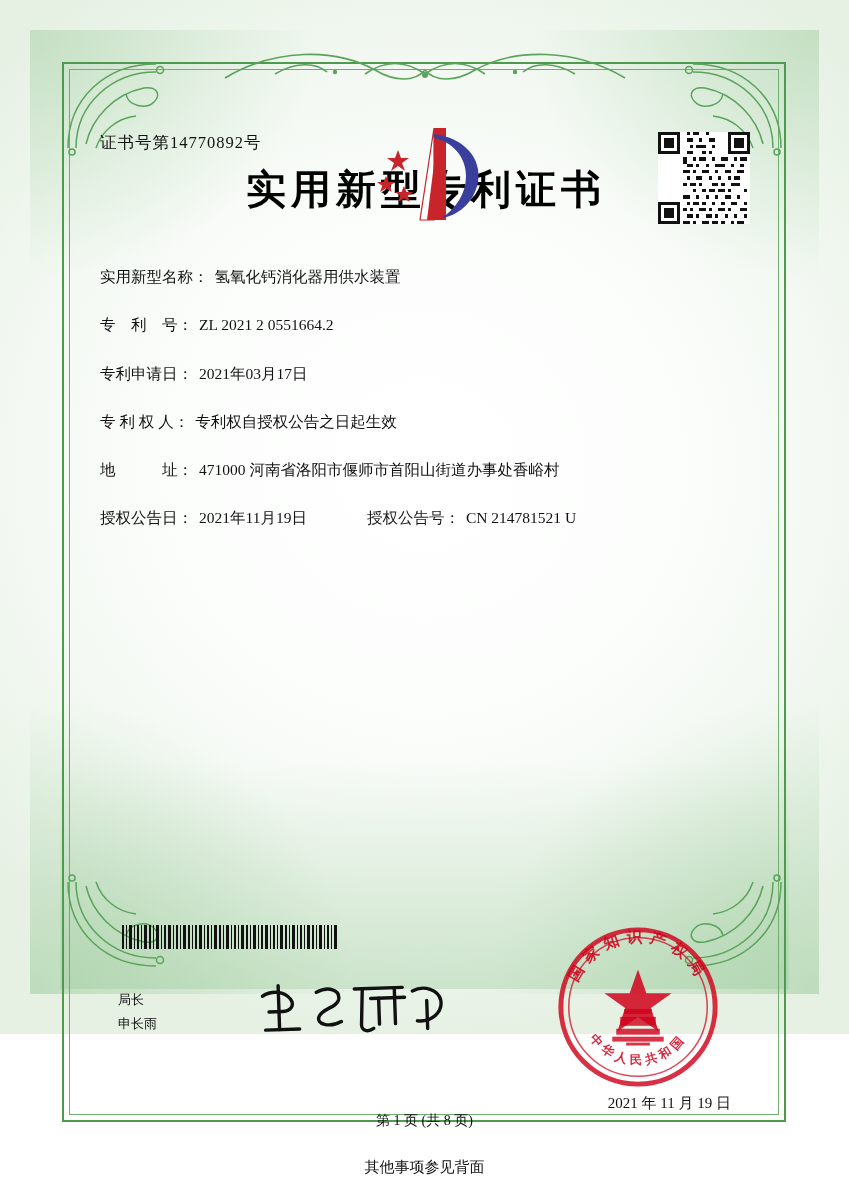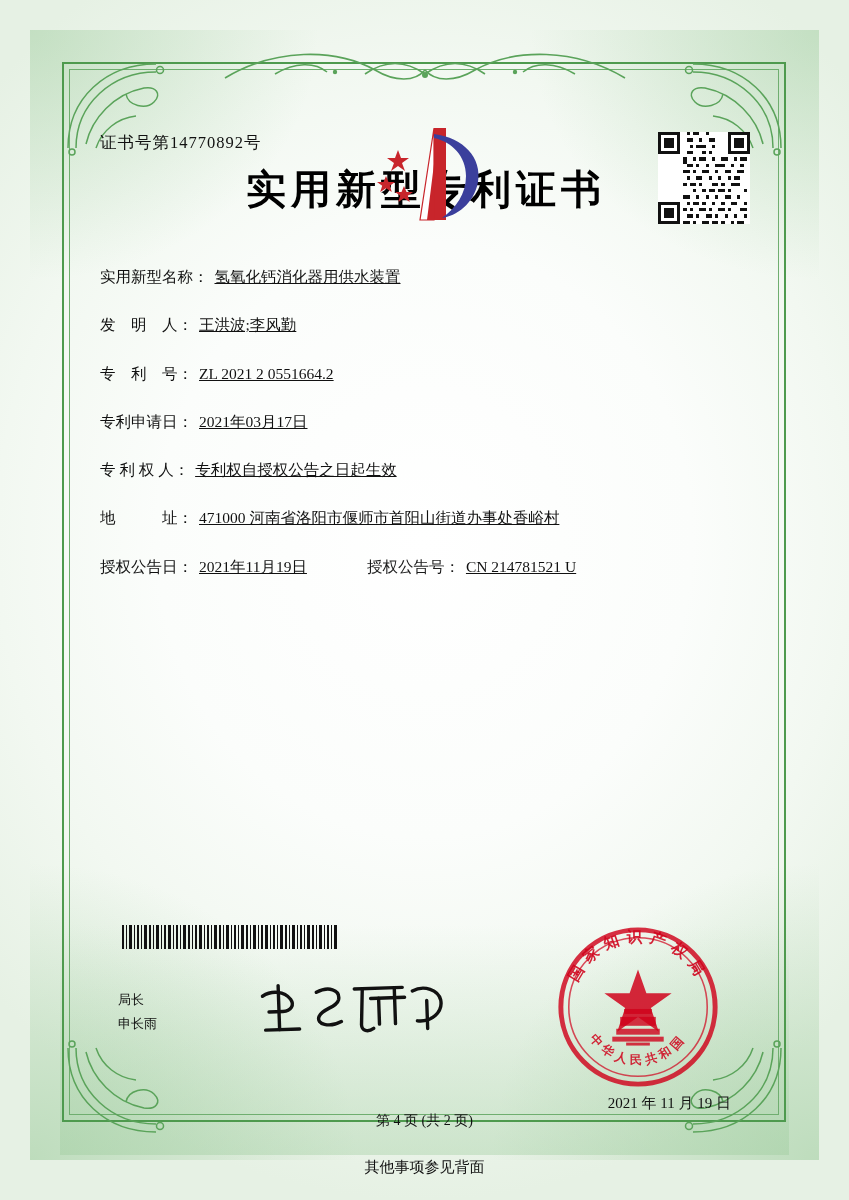--- a/index.html
+++ b/index.html
@@ -13,21 +13,21 @@
     position: relative;
     font-family: "Liberation Serif", serif;
     color: #1a1a1a;
     overflow: hidden;
   }
 
   
   .cert-page {
     position: absolute;
     left: 0; top: 0;
-    width: 849px; height: 1200px;
+    width: 849px; height: 1034px;
     background:
       radial-gradient(ellipse 70% 55% at 50% 45%, #ffffff 0%, #fbfdfb 45%, #f2f8f1 72%, #e6f1e4 100%);
   }
 
   
   .wash {
     position: absolute;
     pointer-events: none;
   }
   .wash.tl { left: 30px;  top: 30px;   width: 300px; height: 260px;
@@ -122,21 +122,20 @@
     line-height: 1.5;
   }
   .field-label {
     flex: 0 0 auto;
     white-space: pre;
     color: #111;
   }
   .field-value {
     margin-left: 6px;
     color: #111;
-    text-decoration: underline;
   }
   .field-row.double .field-second-label {
     margin-left: 60px;
     white-space: pre;
   }
 
   .paragraphs {
     margin-top: 30px;
     font-size: 15px;
     line-height: 1.95;
@@ -402,24 +401,20 @@
 
     <h1 class="main-title">实用新型专利证书</h1>
 
     <div class="fields">
 
       <div class="field-row">
         <span class="field-label">实用新型名称：</span>
         <span class="field-value">氢氧化钙消化器用供水装置</span>
       </div>
 
-      <div class="field-row">
-        <span class="field-label">发　明　人：</span>
-        <span class="field-value">王洪波;李风勤</span>
-      </div>
 
       <div class="field-row">
         <span class="field-label">专　利　号：</span>
         <span class="field-value">ZL 2021 2 0551664.2</span>
       </div>
 
       <div class="field-row">
         <span class="field-label">专利申请日：</span>
         <span class="field-value">2021年03月17日</span>
       </div>
@@ -549,16 +544,16 @@
     <text font-size="15.5" font-weight="bold" fill="#d0021b" opacity="0.88" letter-spacing="7" font-family="'Liberation Sans', sans-serif">
       <textPath href="#arcTop" startOffset="50%" text-anchor="middle">国家知识产权局</textPath>
     </text>
     <text font-size="12.5" font-weight="bold" fill="#d0021b" opacity="0.85" letter-spacing="4" font-family="'Liberation Sans', sans-serif">
       <textPath href="#arcBottom" startOffset="50%" text-anchor="middle">中华人民共和国</textPath>
     </text>
   </svg>
 
   <div class="seal-date">2021 年 11 月 19 日</div>
 
-  <div class="page-num">第 4 页 (共 2 页)</div>
+  <div class="page-num">第 1 页 (共 8 页)</div>
   <div class="footnote">其他事项参见背面</div>
 
 </div>
 
 </body></html>

